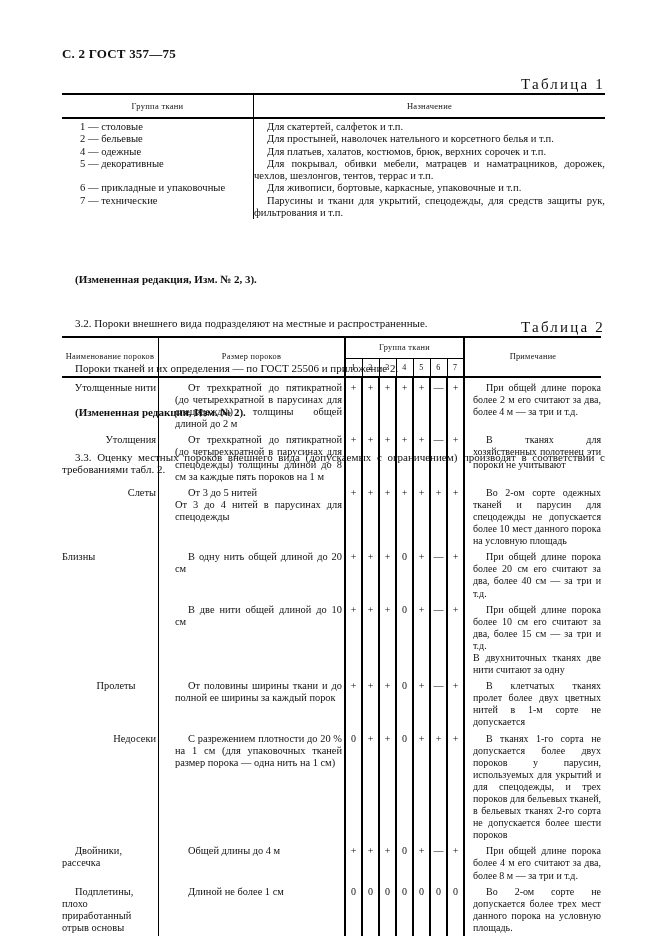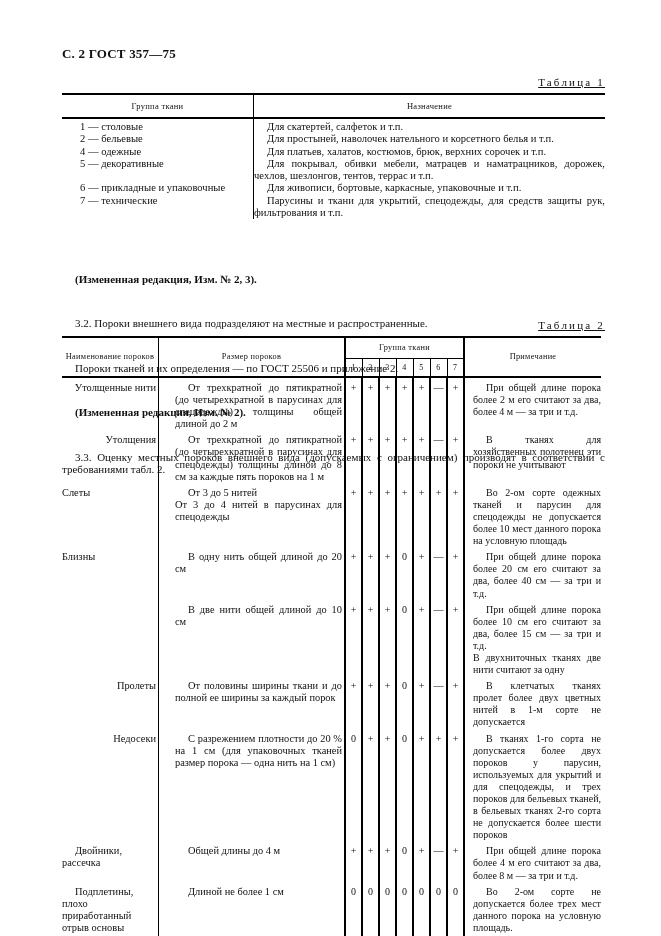--- a/index.html
+++ b/index.html
@@ -1,19 +1,19 @@
 <!DOCTYPE html>
 <html><head>
 <meta charset="utf-8">
 <style>
   html, body { margin:0; padding:0; background:#fff; }
   body { width:661px; height:936px; position:relative; overflow:hidden;
          font-family:"Liberation Serif","DejaVu Serif",serif; color:#111; }
   .page-header { position:absolute; left:62px; top:46px; font-weight:bold; font-size:13px; letter-spacing:0.2px; }
-  .table-caption { position:absolute; right:56px; font-size:11px; letter-spacing:2.2px;text-decoration:underline; }
+  .table-caption { position:absolute; right:56px; font-size:15px; letter-spacing:2.2px; }
   .t1 { position:absolute; left:62px; top:93px; width:543px; border-collapse:collapse; font-size:10.6px; line-height:12.3px; }
   .t1 th { font-weight:normal; font-size:8.5px; height:22px; border-top:2px solid #000; border-bottom:2px solid #000; padding:0; letter-spacing:0.3px; }
   .t1 th.c1 { width:191px; border-right:1px solid #000; }
   .t1 td { vertical-align:top; padding:0; }
   .t1 td.c1 { padding-left:18px; border-right:1px solid #000; white-space:nowrap;margin-top:32px; }
   .t1 td.c2 { text-indent:13px; text-align:justify; padding-right:0; }
   .t1 tbody tr:first-child td { padding-top:2px; }
   .para { position:absolute; left:62px; width:543px; font-size:11px; line-height:12.4px; text-align:justify; }
   .para .ind { text-indent:13px; display:block;margin-top:32px; }
   .bold { font-weight:bold; }
@@ -125,21 +125,21 @@
       <td class="g bl2">+</td>
       <td class="g bl2">+</td>
       <td class="g bl2">+</td>
       <td class="g bl2">+</td>
       <td class="g bl2">+</td>
       <td class="g bl2">—</td>
       <td class="g bl2">+</td>
       <td class="note bl2">В тканях для хозяйственных полотенец эти пороки не учитывают</td>
     </tr>
     <tr>
-      <td class="name l" style="padding-left:0;">Слеты</td>
+      <td class="name l" style="padding-left:0;text-align:right;">Слеты</td>
       <td class="size bl" style="white-space:pre-line;">От 3 до 5 нитей
 От 3 до 4 нитей в парусинах для спецодежды</td>
       <td class="g bl2">+</td>
       <td class="g bl2">+</td>
       <td class="g bl2">+</td>
       <td class="g bl2">+</td>
       <td class="g bl2">+</td>
       <td class="g bl2">+</td>
       <td class="g bl2">+</td>
       <td class="note bl2">Во 2-ом сорте одежных тканей и парусин для спецодежды не допускается более 10 мест данного порока на условную площадь</td>
@@ -163,21 +163,21 @@
       <td class="g bl2">+</td>
       <td class="g bl2">+</td>
       <td class="g bl2">0</td>
       <td class="g bl2">+</td>
       <td class="g bl2">—</td>
       <td class="g bl2">+</td>
       <td class="note bl2" style="white-space:pre-line;">При общей длине порока более 10 см его считают за два, более 15 см — за три и т.д.
 В двухниточных тканях две нити считают за одну</td>
     </tr>
     <tr>
-      <td class="name" style="text-align:right;padding-left:14px;">Пролеты</td>
+      <td class="name" style="text-align:center;padding-left:14px;">Пролеты</td>
       <td class="size bl">От половины ширины ткани и до полной ее ширины за каждый порок</td>
       <td class="g bl2">+</td>
       <td class="g bl2">+</td>
       <td class="g bl2">+</td>
       <td class="g bl2">0</td>
       <td class="g bl2">+</td>
       <td class="g bl2">—</td>
       <td class="g bl2">+</td>
       <td class="note bl2">В клетчатых тканях пролет более двух цветных нитей в 1-м сорте не допускается</td>
     </tr>

